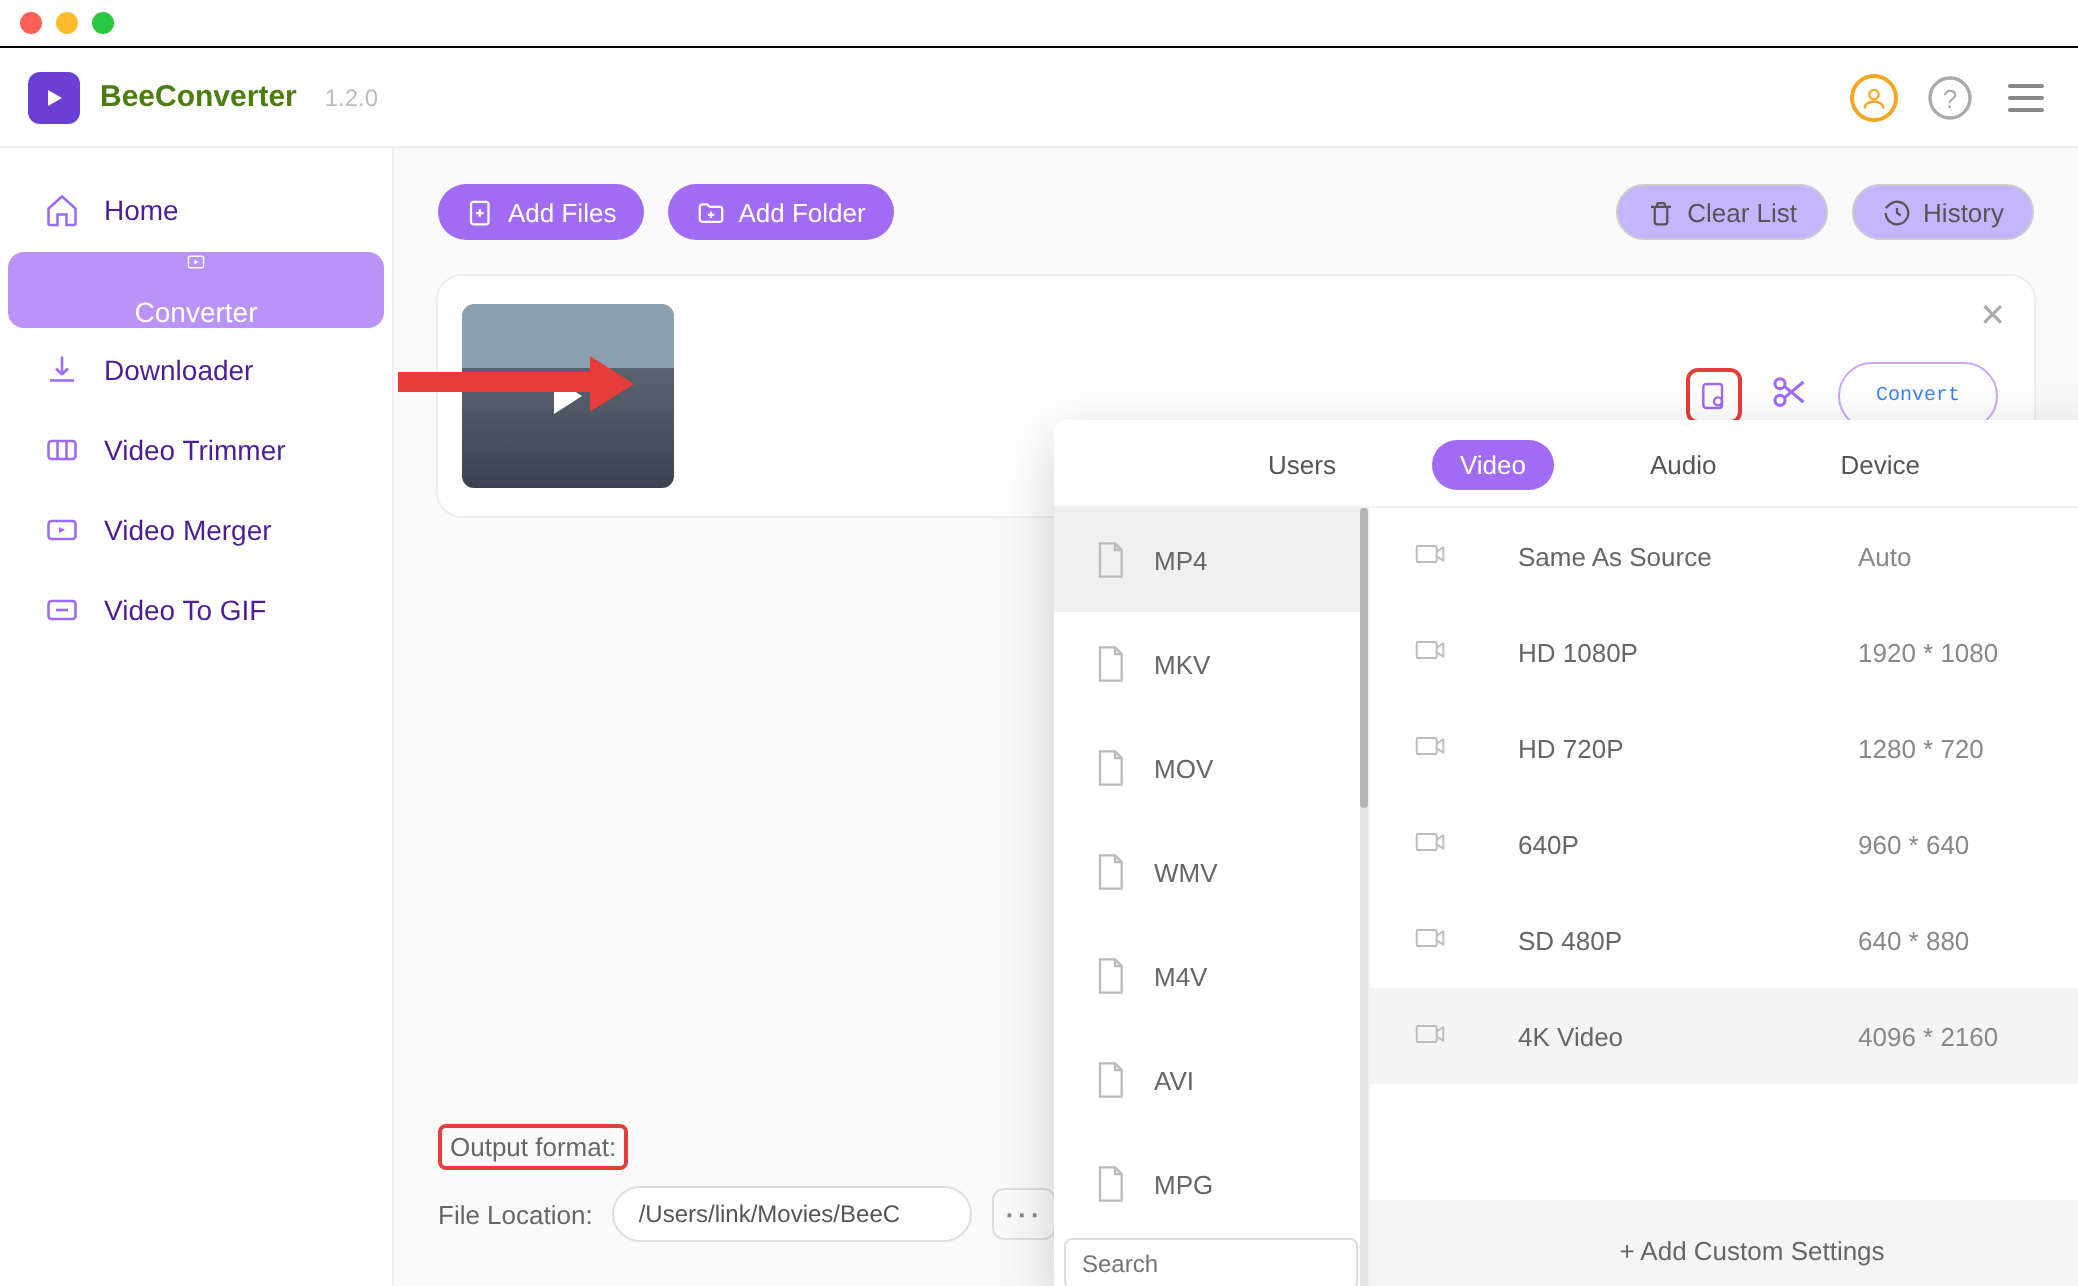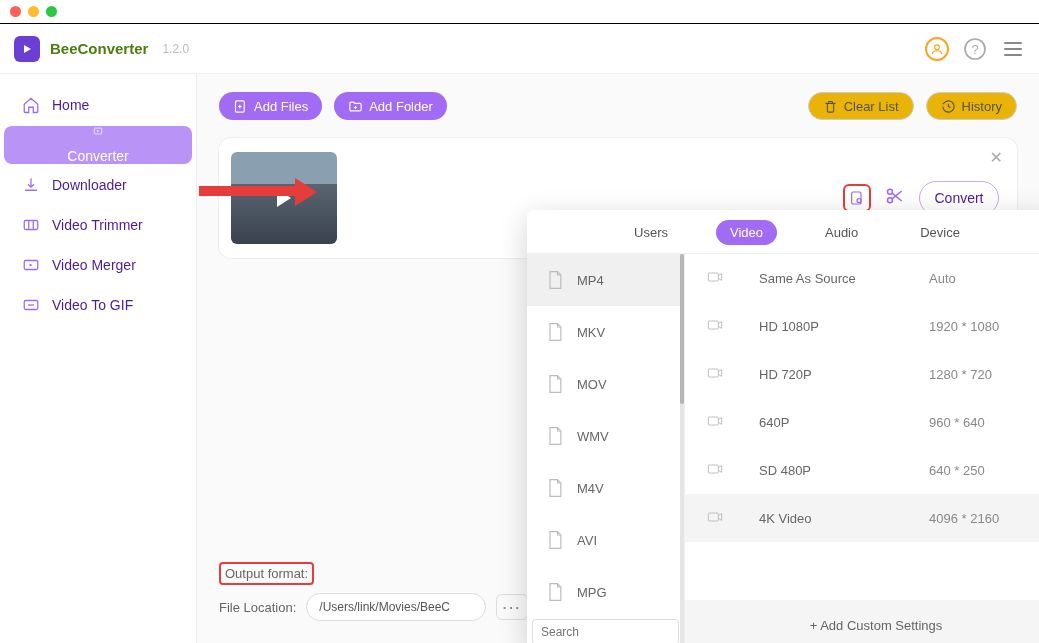--- a/index.html
+++ b/index.html
@@ -27,37 +27,37 @@
   .side-item svg{width:18px;height:18px;stroke:#9b6bf3;fill:none;stroke-width:1.7}
   .side-item.active{ background:#b993f6; color:#fff;flex-direction:column; }
   .side-item.active svg{stroke:#fff}
 
   .content { flex:1; position:relative; background:#fafafa; padding:18px 22px; }
 
   
   .topbar { display:flex; align-items:center; gap:12px; margin-bottom:18px; }
   .pill { display:inline-flex; align-items:center; gap:6px; height:28px; padding:0 14px; border-radius:15px; font-size:13px; cursor:pointer; border:none; }
   .pill.purple { background:#a16bf3; color:#fff; }
-  .pill.outline { background:#eab308; border:1px solid #ccc; color:#555; }
+  .pill.outline { background:#c4b5fd; border:1px solid #ccc; color:#555; }
   .pill svg{width:15px;height:15px;stroke:currentColor;fill:none;stroke-width:1.8}
 
   
   .card { position:relative; height:120px; background:#fff; border-radius:12px; box-shadow:0 0 0 1px #eee; display:flex; align-items:center; padding:12px; }
   .thumb { width:106px; height:92px; border-radius:6px; background:linear-gradient(180deg,#8aa0b0 35%,#5a6470 35%,#3a4250 100%); position:relative; overflow:hidden;}
   .thumb::after{content:'';position:absolute;left:50%;top:50%;transform:translate(-50%,-50%);width:0;height:0;border-left:14px solid #fff;border-top:9px solid transparent;border-bottom:9px solid transparent;}
   .arrow-anno{position:absolute;left:-20px;top:40px;width:130px;pointer-events:none;}
   .arrow-anno .shaft{height:10px;background:#e73c3c;width:100px;display:inline-block;}
   .arrow-anno .head{display:inline-block;width:0;height:0;border-left:22px solid #e73c3c;border-top:14px solid transparent;border-bottom:14px solid transparent;vertical-align:middle;margin-left:-4px;}
 
   .card-right{margin-left:auto;display:flex;align-items:center;gap:14px;padding-right:6px;}
   .close-x{position:absolute;right:14px;top:10px;color:#aaa;font-size:16px;cursor:pointer;}
   .edit-box{width:28px;height:28px;border:2px solid #e73c3c;border-radius:6px;display:flex;align-items:center;justify-content:center;}
   .edit-box svg{width:16px;height:16px;stroke:#a16bf3;fill:none;stroke-width:1.8}
   .scissors{color:#a16bf3;}
-  .convert-btn{border:1.5px solid #c9a8f5;background:#fff;color:#4c1d95;height:34px;width:80px;border-radius:17px;font-size:14px;cursor:pointer;}
+  .convert-btn{border:1.5px solid #c9a8f5;background:#fff;color:#3b82f6;height:34px;width:80px;border-radius:17px;font-size:10px;cursor:pointer;font-family:Liberation Mono, monospace;}
 
   
   .bottombar{position:absolute;left:22px;right:22px;bottom:14px;}
   .brow{display:flex;align-items:center;gap:10px;font-size:13px;color:#666;margin-bottom:8px;}
   .field{display:inline-flex;align-items:center;border:1px solid #ddd;border-radius:15px;height:28px;padding:0 12px;font-size:12px;color:#555;background:#fff;min-width:180px;gap:8px;}
   .ellips{border:1px solid #ddd;border-radius:6px;height:26px;width:32px;display:flex;align-items:center;justify-content:center;color:#888;font-weight:bold;letter-spacing:2px;cursor:pointer;}
   .folder-out{width:22px;height:22px;color:#888;}
   .of-label{border:2px solid #e73c3c;border-radius:4px;padding:2px 4px;}
   .convert-all{position:absolute;right:0;bottom:0;background:#9136f0;color:#fff;border:none;height:46px;padding:0 28px;border-radius:23px;font-size:16px;font-weight:600;cursor:pointer;box-shadow:0 4px 10px rgba(145,54,240,.35);}
 
@@ -341,21 +341,21 @@
                   </svg></span>
                 <span class="rname">640P</span>
                 <span class="rsize">960 * 640</span>
               </div>
             <div class="res">
                 <span class="ric"><svg viewBox="0 0 24 24">
                     <rect x="2" y="6" width="15" height="12" rx="1"></rect>
                     <path d="M17 10l5-3v10l-5-3"></path>
                   </svg></span>
                 <span class="rname">SD 480P</span>
-                <span class="rsize">640 * 250</span>
+                <span class="rsize">640 * 880</span>
               </div>
             <div class="res sel">
                 <span class="ric"><svg viewBox="0 0 24 24">
                     <rect x="2" y="6" width="15" height="12" rx="1"></rect>
                     <path d="M17 10l5-3v10l-5-3"></path>
                   </svg></span>
                 <span class="rname">4K Video</span>
                 <span class="rsize">4096 * 2160</span>
               </div>
           </div>

